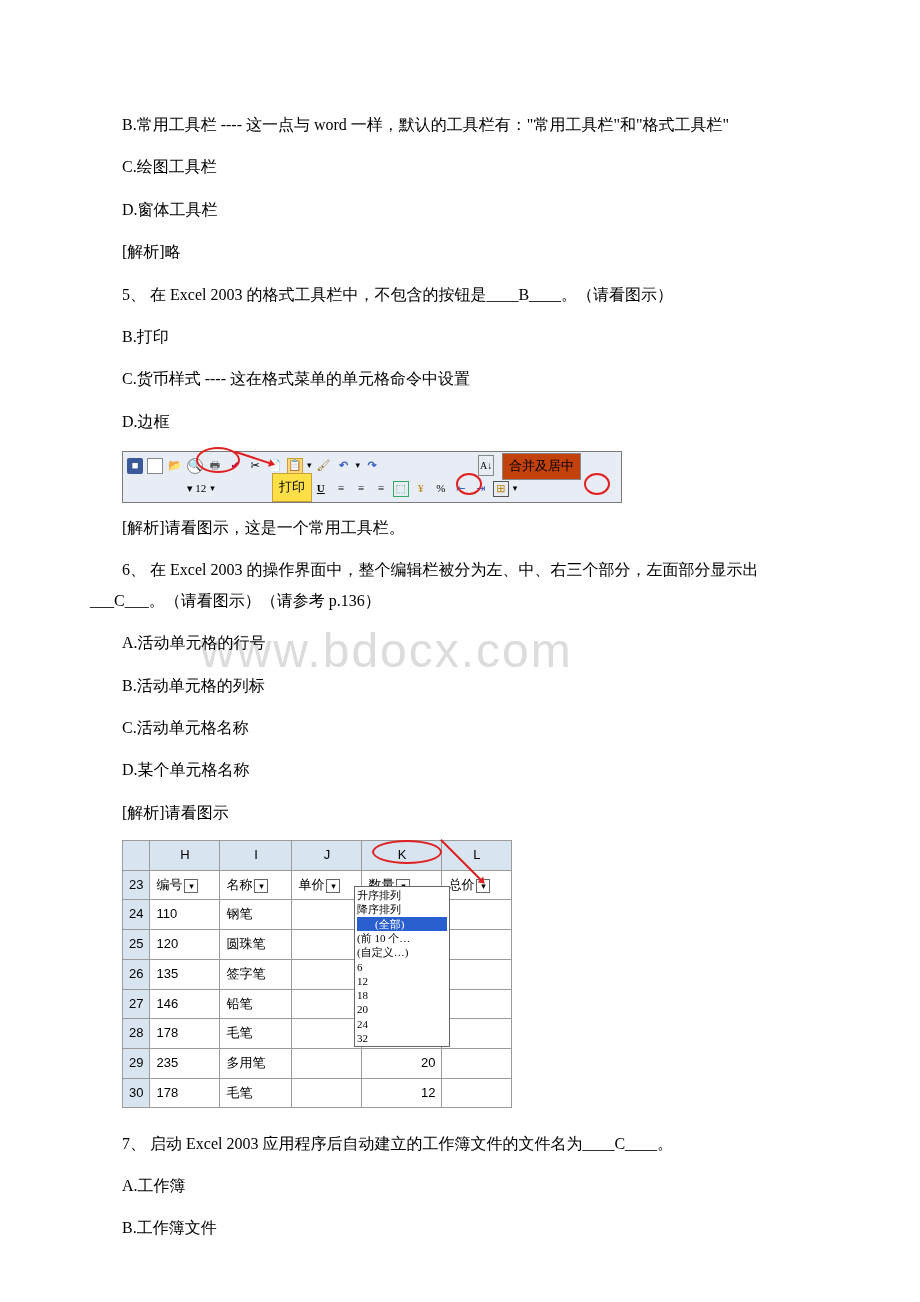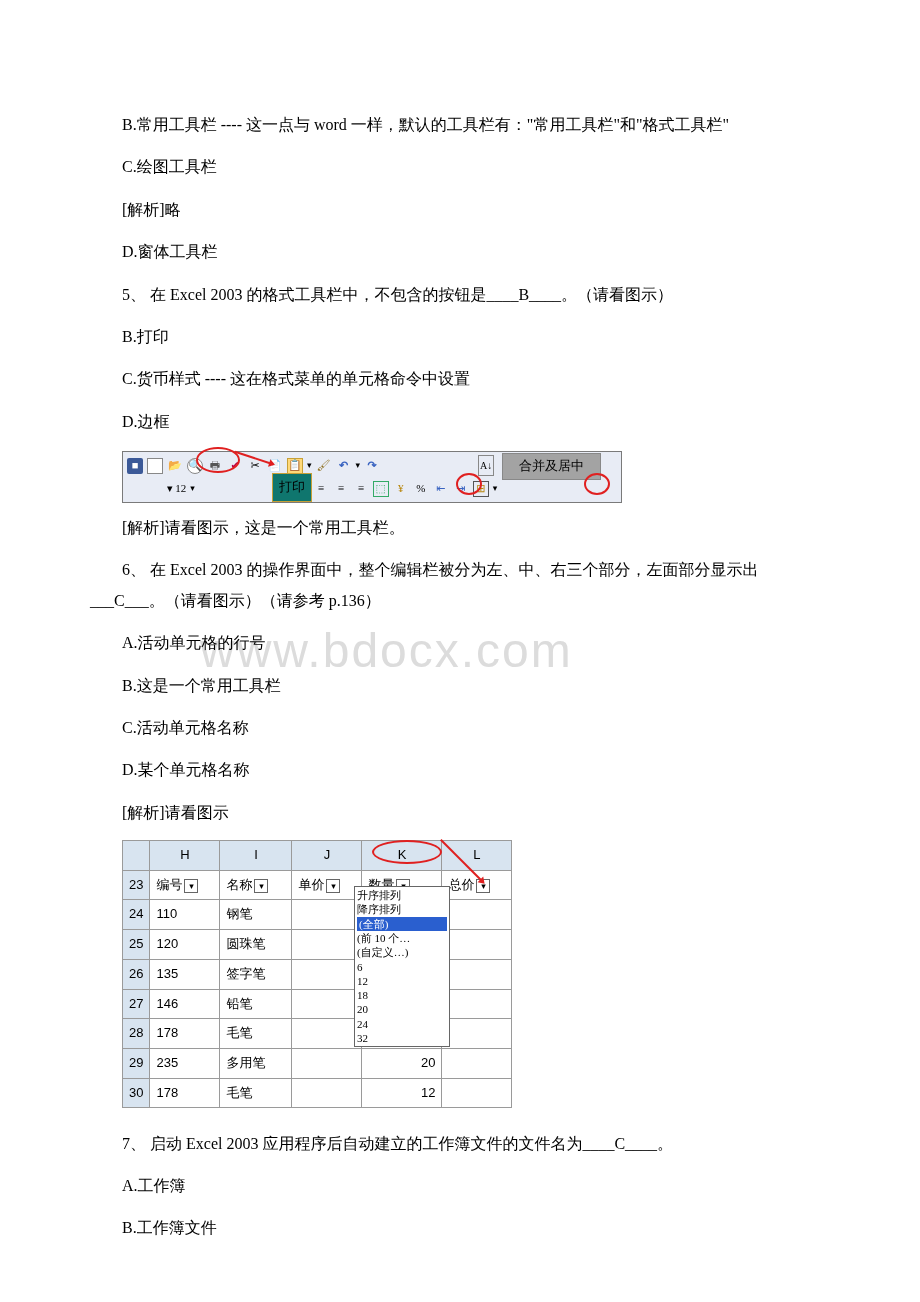--- a/index.html
+++ b/index.html
@@ -64,25 +64,25 @@
     background: #e02020;
     transform: rotate(18deg);
     pointer-events: none;
   }
   .red-arrow-1::after{
     content:""; position:absolute; right:-2px; top:-3px;
     border-left:6px solid #e02020; border-top:4px solid transparent; border-bottom:4px solid transparent;
   }
   .print-label {
     position:absolute; left:150px; top:22px;
-    background:#0f766e; border:1px solid #c7a037; padding:1px 6px; font-size:13px;
+    background:#fde047; border:1px solid #c7a037; padding:1px 6px; font-size:13px;
   }
   .merge-label {
     position:absolute; left:380px; top:2px;
-    background:#a3a3a3; border:1px solid #888; padding:0 16px; font-size:13px;
+    background:#c2410c; border:1px solid #888; padding:0 6px; font-size:13px;
   }
   .sort-btn { border:1px solid #888; font-size:10px; padding:0 1px; }
   .red-circle-2 {
     position: absolute;
     left: 334px; top: 22px;
     width: 26px; height: 22px;
     border: 2px solid #e02020;
     border-radius: 50%;
     pointer-events: none;
   }
@@ -141,39 +141,39 @@
   }
   .callout-arrow::after{
     content:""; position:absolute; right:-2px; top:-3px;
     border-left:6px solid #e02020; border-top:4px solid transparent; border-bottom:4px solid transparent;
   }
   .dropdown-panel {
     position:absolute; left:232px; top:46px;
     width:96px; background:#fff; border:1px solid #666;
     font-size:11px; line-height:1.3; padding:1px 2px;
   }
-  .dropdown-panel .sel { background:#2a5fcf; color:#fff; padding:0 2px; }
+  .dropdown-panel .sel { background:#2a5fcf; color:#fff; padding:0 18px; }
   .col-h { width:70px; }
   .col-i { width:72px; }
   .col-j { width:70px; }
   .col-k { width:80px; }
   .col-l { width:70px; }
   .upos { position:relative; z-index:2; }
 </style>
 </head>
 <body>
 
 <div class="watermark">www.bdocx.com</div>
 
 <div class="content upos">
 
   <div class="para">B.常用工具栏 ---- 这一点与 word 一样，默认的工具栏有："常用工具栏"和"格式工具栏"</div>
   <div class="para">C.绘图工具栏</div>
+  <div class="para">D.窗体工具栏</div>
   <div class="para"> [解析]略</div>
-  <div class="para">D.窗体工具栏</div>
 
   <div class="para">5、 在 Excel 2003 的格式工具栏中，不包含的按钮是____B____。（请看图示）</div>
   <div class="para">B.打印</div>
   <div class="para">C.货币样式 ---- 这在格式菜单的单元格命令中设置</div>
   <div class="para">D.边框</div>
 
   <div class="img-wrap">
     <div class="toolbar-wrap">
       <div class="toolbar-box">
         <div class="tb-row">
@@ -188,21 +188,21 @@
           <span class="icon icon-copy">📋</span>
           <span style="font-size:9px;">▾</span>
           <span class="icon icon-brush">🖌</span>
           <span class="icon icon-undo">↶</span>
           <span style="font-size:9px;">▾</span>
           <span class="icon icon-redo">↷</span>
           <span style="width:90px;"></span>
           <span class="sort-btn">A↓</span>
         </div>
         <div class="tb-row">
-          <span style="font-size:11px; margin-left:40px;">▾ <span>12</span></span>
+          <span style="font-size:11px; margin-left:60px;">▾ <span>12</span></span>
           <span style="font-size:9px;">▾</span>
           <span style="width:90px;"></span>
           <span class="icon" style="text-decoration:underline;font-weight:bold;">U</span>
           <span class="icon">≡</span>
           <span class="icon">≡</span>
           <span class="icon">≡</span>
           <span class="icon" style="border:1px solid #3a6; color:#3a6;">⬚</span>
           <span class="icon" style="color:#b8860b;">¥</span>
           <span class="icon">%</span>
           <span class="icon" style="color:#3a64c1;">⇤</span>
@@ -217,21 +217,21 @@
       <div class="merge-label">合并及居中</div>
       <div class="red-circle-2"></div>
       <div class="red-circle-3"></div>
     </div>
   </div>
 
   <div class="para"> [解析]请看图示，这是一个常用工具栏。</div>
 
   <div class="para" style="text-indent:2em;">6、 在 Excel 2003 的操作界面中，整个编辑栏被分为左、中、右三个部分，左面部分显示出___C___。（请看图示）（请参考 p.136）</div>
   <div class="para">A.活动单元格的行号</div>
-  <div class="para">B.这是一个常用工具栏</div>
+  <div class="para">B.活动单元格的列标</div>
   <div class="para">C.活动单元格名称</div>
   <div class="para">D.某个单元格名称</div>
   <div class="para"> [解析]请看图示</div>
 
   <div class="img-wrap">
     <div class="sheet-wrap">
       <table class="sheet">
         <tbody>
             <tr>
           <th class="rownum"></th>

